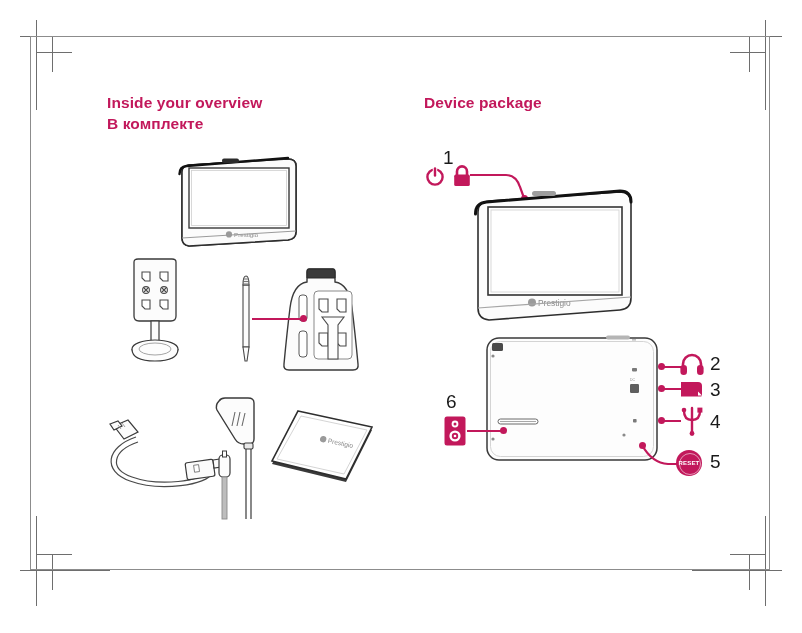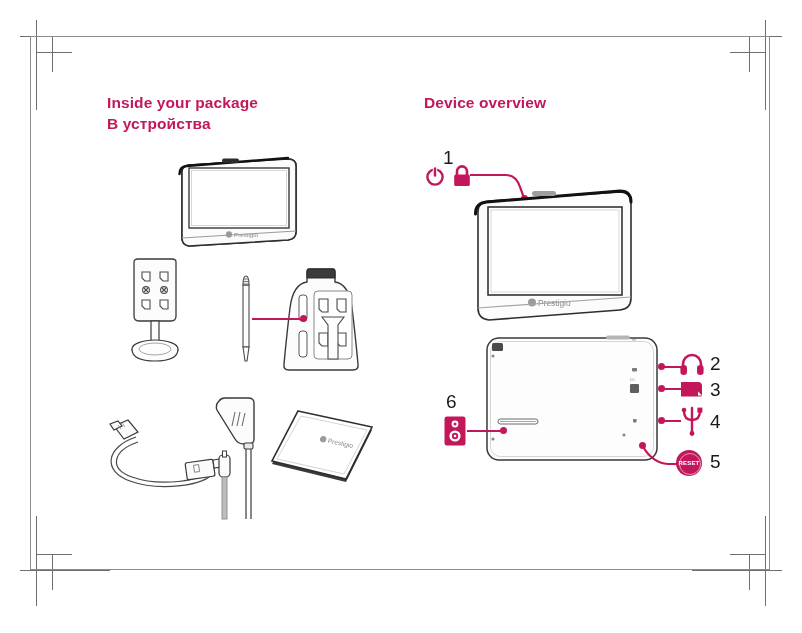--- a/index.html
+++ b/index.html
@@ -123,22 +123,22 @@
 
     <div class="crop h" style="left:730px; top:554px; width:36px;"></div>
     <div class="crop v" style="left:749px; top:554px; height:36px;"></div>
     <div class="crop h" style="left:692px; top:570px; width:90px;"></div>
     <div class="crop v" style="left:765px; top:516px; height:90px;"></div>
   </div>
 
   <div class="sheet-border"></div>
 
   <div class="heading" style="left:107px; top:92px;">
-    <span>Inside your package</span>
-    <span class="l2">В устройства</span>
+    <span>Inside your overview</span>
+    <span class="l2">В комплекте</span>
   </div>
 
   <div class="abs" style="left:176px; top:158px;">
     <svg width="126" height="100" viewBox="0 0 126 100">
       <g fill="none" stroke="#2e2e2e" stroke-width="1.6">
         <path d="M6 14 q0 -6 7 -7 L112 1 q8 0 8 7 L120 74 q0 7 -8 8 L13 88 q-7 -1 -7 -8 Z"></path>
       </g>
       <path d="M6 14 q0 -6 7 -7 L112 1 q8 0 8 7 L120 74 q0 7 -8 8 L13 88 q-7 -1 -7 -8 Z" fill="#fbfbfb" stroke="#2e2e2e" stroke-width="1.6"></path>
       <path d="M3.5 16 q0 -7 7 -8 L112 0" fill="none" stroke="#111" stroke-width="2.4" stroke-linecap="round"></path>
       <rect x="13" y="10" width="100" height="60" fill="#ffffff" stroke="#3a3a3a" stroke-width="1.4"></rect>
@@ -251,21 +251,21 @@
       <path d="M30 3 L104 19 L78 71 L4 53 Z" fill="#ffffff" stroke="#2e2e2e" stroke-width="1.6"></path>
       <path d="M33 8 L99 22 L76 66 L9 51 Z" fill="#ffffff" stroke="#cfcfcf" stroke-width="0.9"></path>
       <g transform="translate(53,27) rotate(12)">
         <circle cx="3" cy="3.6" r="3.2" fill="#9a9a9a"></circle>
         <text x="8" y="6.2" font-family="Liberation Sans, sans-serif" font-size="6.6" fill="#8a8a8a">Prestigio</text>
       </g>
     </svg>
   </div>
 
   <div class="heading" style="left:424px; top:92px;">
-    <span>Device overview</span>
+    <span>Device package</span>
   </div>
 
   <div class="callnum" style="left:443px; top:148px;">1</div>
   <div class="abs" style="left:424px; top:165px;">
     <svg width="22" height="22" viewBox="0 0 22 22">
       <circle cx="11" cy="12" r="7.6" fill="none" stroke="#C2185B" stroke-width="2.4"></circle>
       <path d="M11 2.6 L11 11" stroke="#ffffff" stroke-width="4.4" stroke-linecap="round"></path>
       <path d="M11 3.4 L11 10.6" stroke="#C2185B" stroke-width="2.4" stroke-linecap="round"></path>
     </svg>
   </div>

